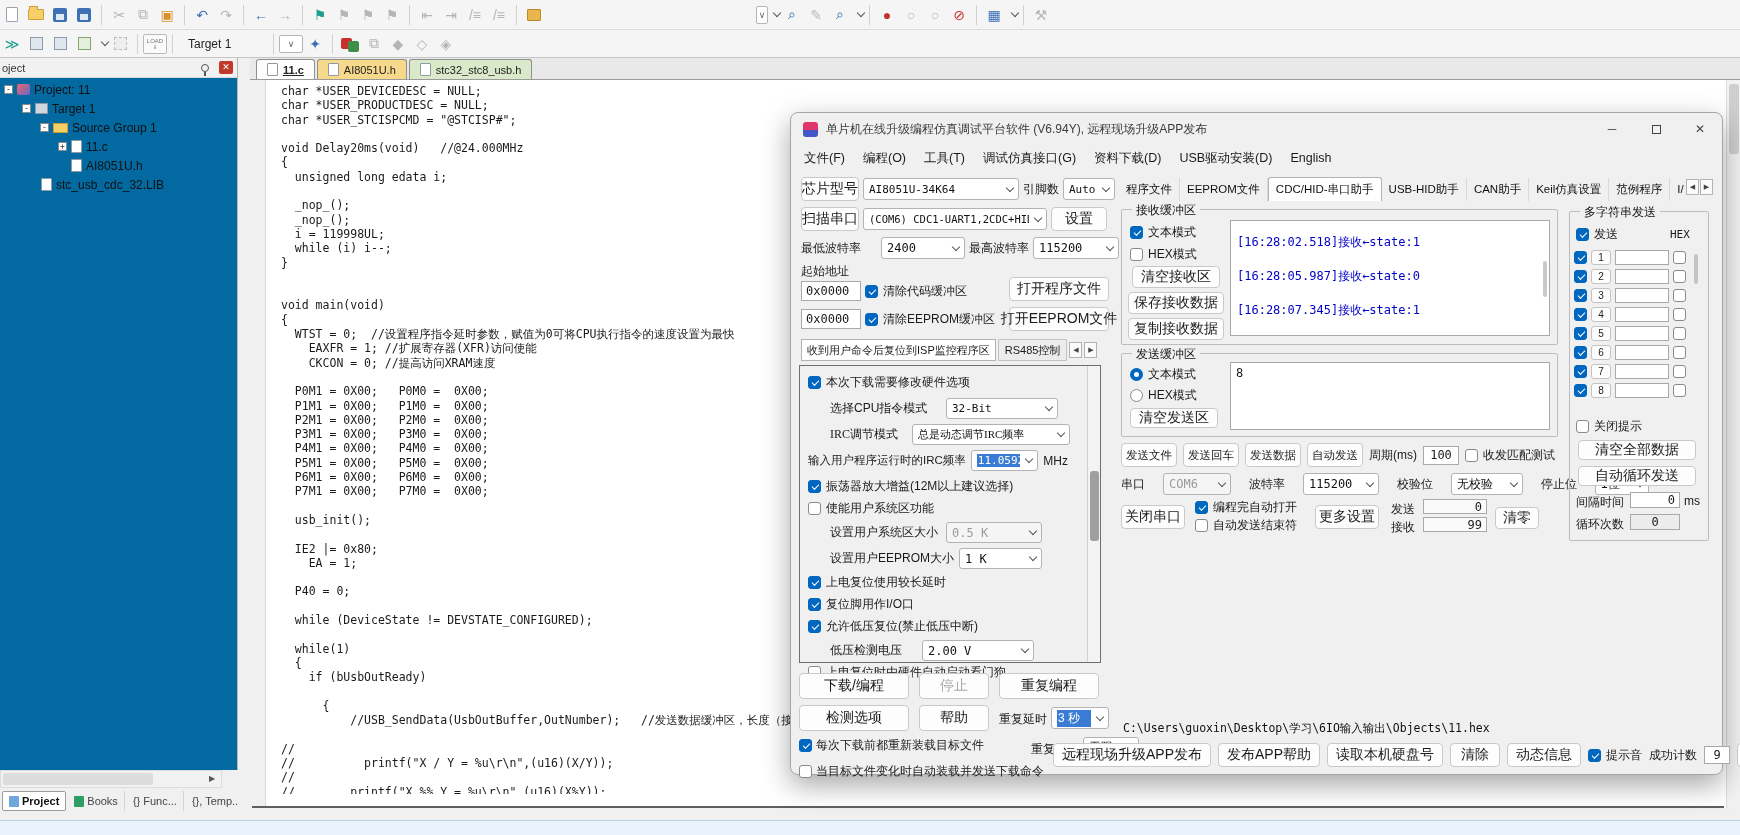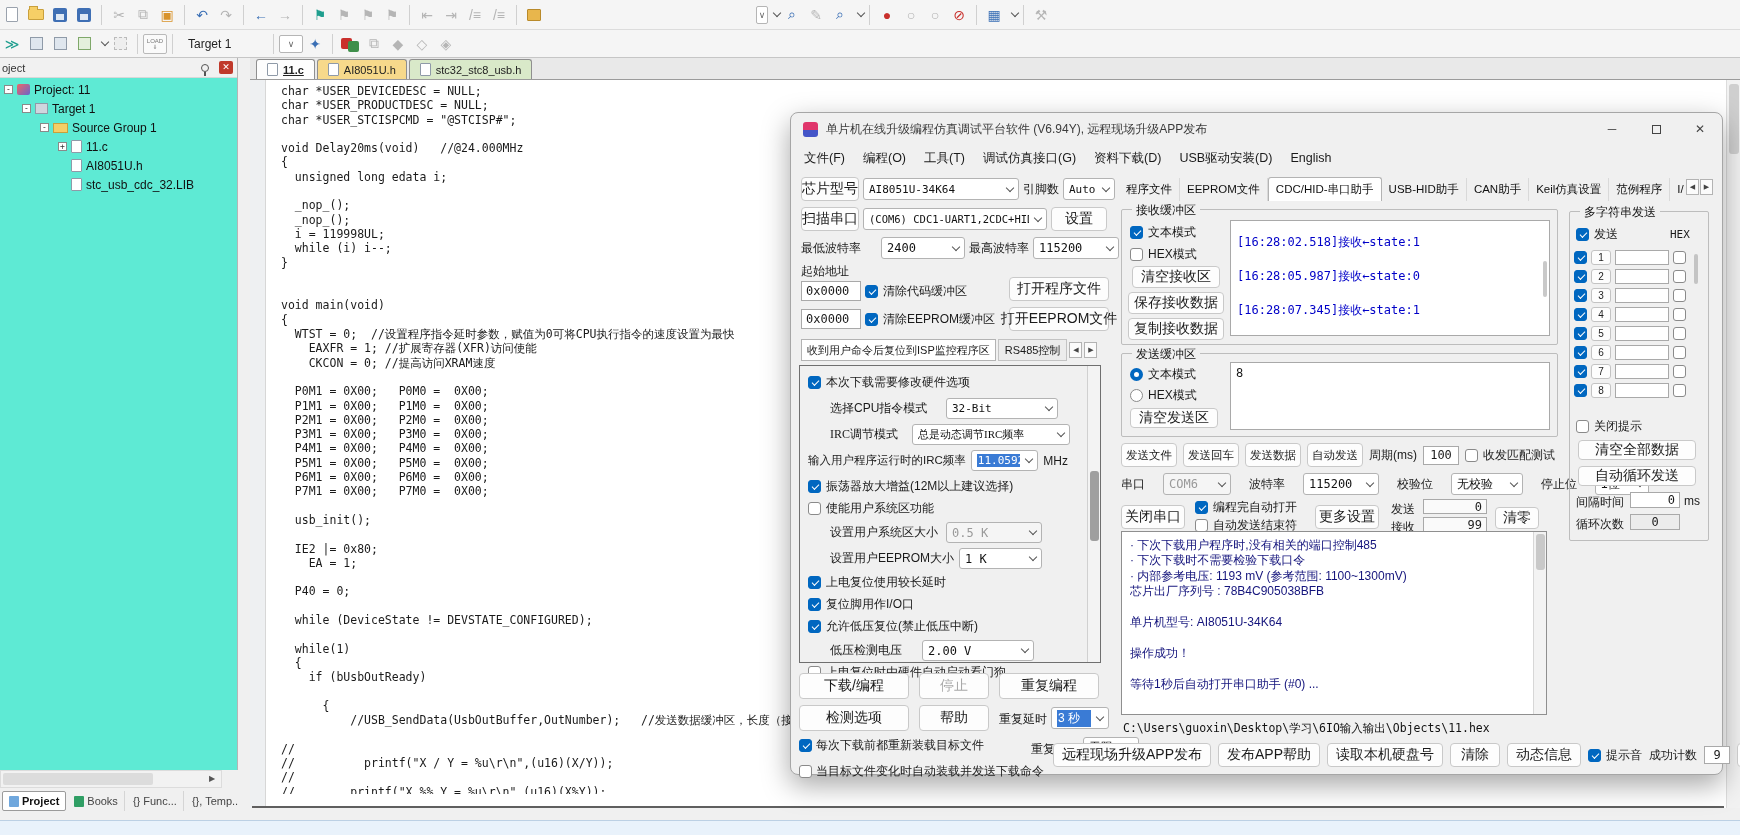--- a/index.html
+++ b/index.html
@@ -22,21 +22,21 @@
   .blue { color:#3a6fb5; } .gray { color:#b5b5b5; } .teal { color:#1f9e8e; }
   .red { color:#c9302c; } .orange { color:#d9932a; }
   .mini-combo { width:26px; height:18px; background:#fff; border:1px solid #b5b5b5; border-radius:2px;
                 display:flex; align-items:center; justify-content:center; font-size:9px; color:#666; }
   .ic-load { width:26px; height:20px; border:1px solid #b9b9b9; border-radius:2px; background:#fafafa;
              font-size:6px; color:#777; display:flex; flex-direction:column; align-items:center; justify-content:center; line-height:6px; }
   .tgt-label { font-size:12px; color:#222; padding:0 10px; min-width:90px; }
   .ic-sq { width:11px; height:11px; border-radius:2px; }
 
   
-  #proj-panel { position:absolute; left:0; top:58px; width:238px; height:712px; background:#5eead4; border-right:1px solid #b5b5b5; }
+  #proj-panel { position:absolute; left:0; top:58px; width:238px; height:712px; background:#0369a1; border-right:1px solid #b5b5b5; }
   #proj-header { position:absolute; left:0; top:0; width:237px; height:20px; background:#f1f1f1;
                  border-bottom:1px solid #d8d8d8; display:flex; align-items:center; font-size:11px; color:#333; padding-left:2px; }
   .pin { width:8px; height:8px; border:1px solid #555; border-radius:50%; position:relative; margin-left:auto; margin-right:10px; }
   .pin::after { content:""; position:absolute; left:2px; top:7px; width:2px; height:4px; background:#555; }
   .close-red { width:14px; height:13px; background:#c0392b; color:#fff; font-size:9px; line-height:13px;
                text-align:center; border-radius:2px; margin-right:4px; }
   #proj-tree { position:absolute; left:0; top:22px; width:237px; bottom:0; font-size:12px; color:#111; }
   .trow { display:flex; align-items:center; height:19px; gap:4px; white-space:nowrap; }
   .exp { width:9px; height:9px; border:1px solid #8a8a8a; background:#fff; font:8px/8px "DejaVu Sans Mono",monospace;
          text-align:center; color:#333; flex:0 0 auto; }
@@ -263,21 +263,21 @@
         <div class="trow" style="padding-left: 58px;">
           <span class="exp">+</span>
           <span class="tic-file"></span>
           <span>11.c</span>
         </div>
         <div class="trow" style="padding-left: 58px;">
           <span style="width: 9px;"></span>
           <span class="tic-file"></span>
           <span>AI8051U.h</span>
         </div>
-        <div class="trow" style="padding-left: 58px;">
+        <div class="trow" style="padding-left: 28px;">
           <span style="width: 9px;"></span>
           <span class="tic-file"></span>
           <span>stc_usb_cdc_32.LIB</span>
         </div>
       </div>
   </div>
   <div id="proj-hscroll">
     <span id="proj-hthumb"></span>
     <span id="proj-harrow">▶</span>
   </div>
@@ -723,35 +723,20 @@
         </div>
       <span class="btn" style="position:absolute; left:8px; top:228px; width:118px; height:20px;">清空全部数据</span>
       <span class="btn" style="position:absolute; left:8px; top:254px; width:118px; height:20px;">自动循环发送</span>
       <span class="lbl" style="position:absolute; left:6px; top:282px;">间隔时间</span>
       <span class="fld mono" style="position:absolute; left:60px; top:280px; width:50px; height:16px; justify-content:flex-end;">0</span>
       <span class="lbl" style="position:absolute; left:114px; top:282px;">ms</span>
       <span class="lbl" style="position:absolute; left:6px; top:304px;">循环次数</span>
       <span class="fld mono" style="position:absolute; left:60px; top:302px; width:50px; height:16px; justify-content:center; background:#ececec;">0</span>
     </div>
 
-    <div id="log-panel">
-      <div id="log-lines">· 下次下载用户程序时,没有相关的端口控制485
-· 下次下载时不需要检验下载口令
-· 内部参考电压: 1193 mV (参考范围: 1100~1300mV)
-芯片出厂序列号 : 78B4C905038BFB
- 
-单片机型号: AI8051U-34K64
- 
-操作成功！
- 
-等待1秒后自动打开串口助手 (#0) ...</div>
-      <div class="vscroll">
-          <span class="vthumb"></span>
-        </div>
-    </div>
     <span class="lbl mono" style="position:absolute; left:332px; top:608px; font-size:11.5px; color:#111;">C:\Users\guoxin\Desktop\学习\6IO输入输出\Objects\11.hex</span>
 
     <div class="lrow" style="left:262px; top:630px; gap:7px;">
       <span class="btn" style="padding:0 8px;">远程现场升级APP发布</span>
       <span class="btn" style="padding:0 8px;">发布APP帮助</span>
       <span class="btn" style="padding:0 8px;">读取本机硬盘号</span>
       <span class="btn" style="padding:0 10px;">清除</span>
       <span class="btn" style="padding:0 8px;">动态信息</span>
       <span class="cbrow">
           <span class="cb on"></span>

